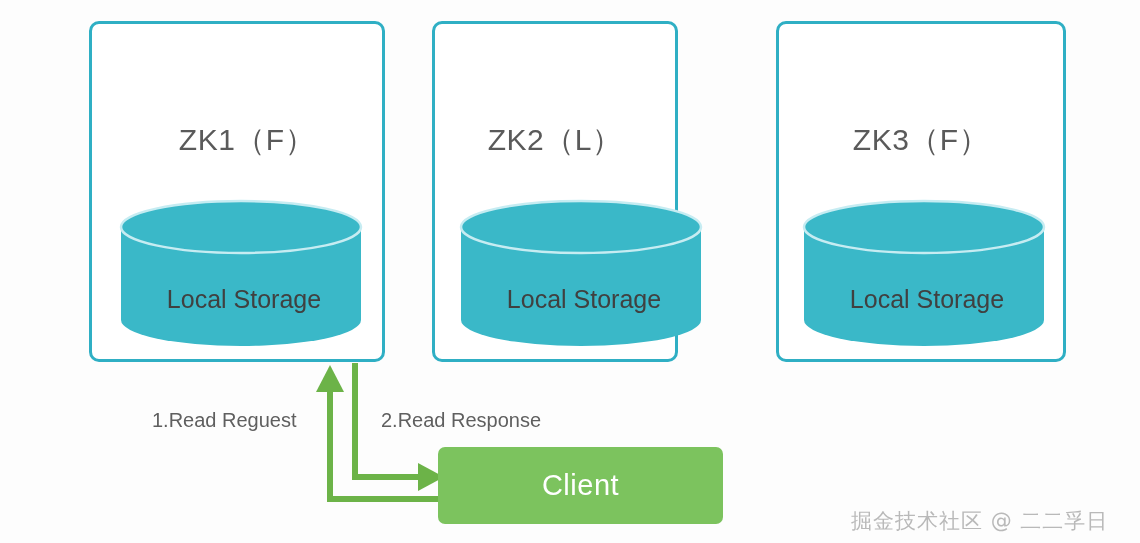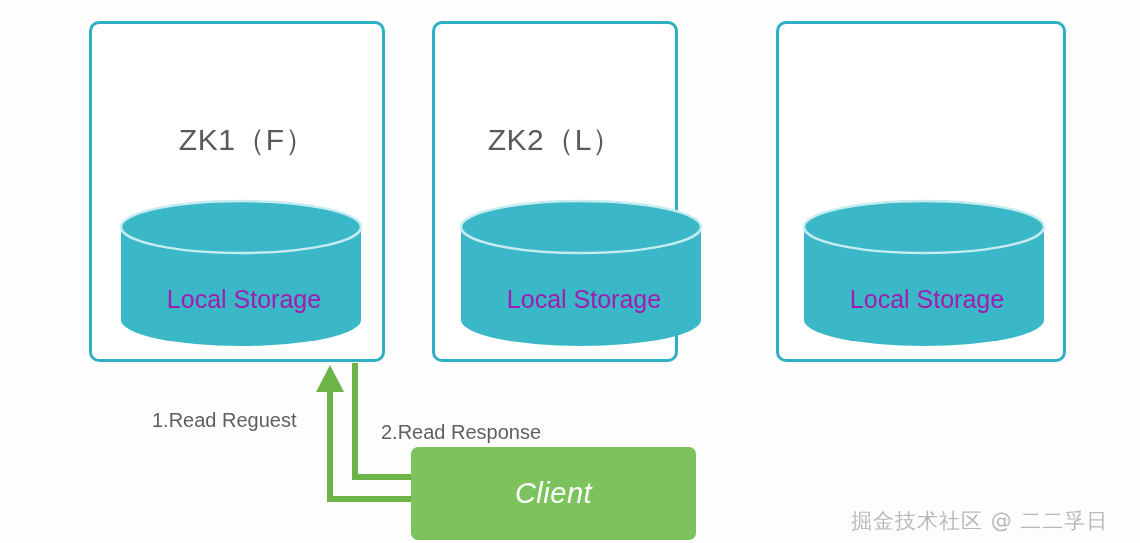--- a/index.html
+++ b/index.html
@@ -45,21 +45,21 @@
   }
   .cyl-svg {
     display: block;
     overflow: visible;
   }
   .cyl-label {
     position: absolute;
     left: 6px;
     right: 0;
     text-align: center;
-    color: #a21caf;
+    color: #404040;
     font-size: 25px;
     font-weight: 400;
     white-space: nowrap;
     pointer-events: none;
   }
 
   
   .client-box {
     position: absolute;
     box-sizing: border-box;
@@ -132,20 +132,21 @@
       <svg class="cyl-svg" width="240" height="145" viewBox="0 0 240 145">
         <path d="M0,26 L0,119 A120,26 0 0 0 240,119 L240,26 Z" fill="#3ab8c8"></path>
         <ellipse cx="120" cy="26" rx="120" ry="26" fill="#3ab8c8"></ellipse>
         <ellipse cx="120" cy="26" rx="120" ry="26" fill="none" stroke="#c6ecf2" stroke-width="2.5"></ellipse>
       </svg>
       <div class="cyl-label" style="top:84px;">Local Storage</div>
     </div>
   </div>
 
   <div class="zk-box" style="left:776px; top:21px; width:290px; height:341px;">
+    <div class="zk-title" style="top:96px;">ZK3（F）</div>
 
     <div class="cylinder" style="left:25px; top:177px; width:240px; height:145px;">
       <svg class="cyl-svg" width="240" height="145" viewBox="0 0 240 145">
         <path d="M0,26 L0,119 A120,26 0 0 0 240,119 L240,26 Z" fill="#3ab8c8"></path>
         <ellipse cx="120" cy="26" rx="120" ry="26" fill="#3ab8c8"></ellipse>
         <ellipse cx="120" cy="26" rx="120" ry="26" fill="none" stroke="#c6ecf2" stroke-width="2.5"></ellipse>
       </svg>
       <div class="cyl-label" style="top:84px;">Local Storage</div>
     </div>
   </div>
@@ -158,21 +159,21 @@
     </g>
 
     <g>
       <path d="M440,499 L330,499 L330,381" fill="none" stroke="#6cb348" stroke-width="6" stroke-linecap="butt" stroke-linejoin="miter"></path>
       <polygon points="316,392 330,365 344,392" fill="#6cb348"></polygon>
     </g>
   </svg>
 
   <div class="flow-label" style="left:152px; top:409px;">1.Read Reguest</div>
 
-  <div class="flow-label" style="left:381px; top:421px;">2.Read Response</div>
+  <div class="flow-label" style="left:381px; top:409px;">2.Read Response</div>
 
-  <div class="client-box" style="left:411px; top:447px; width:285px; height:93px;font-style:italic;">
+  <div class="client-box" style="left:438px; top:447px; width:285px; height:77px;">
     <span class="client-label">Client</span>
   </div>
 
   <div class="watermark" style="left:832px; top:507px;">掘金技术社区 @ 二二孚日</div>
 
 </div>
 
 </body></html>

